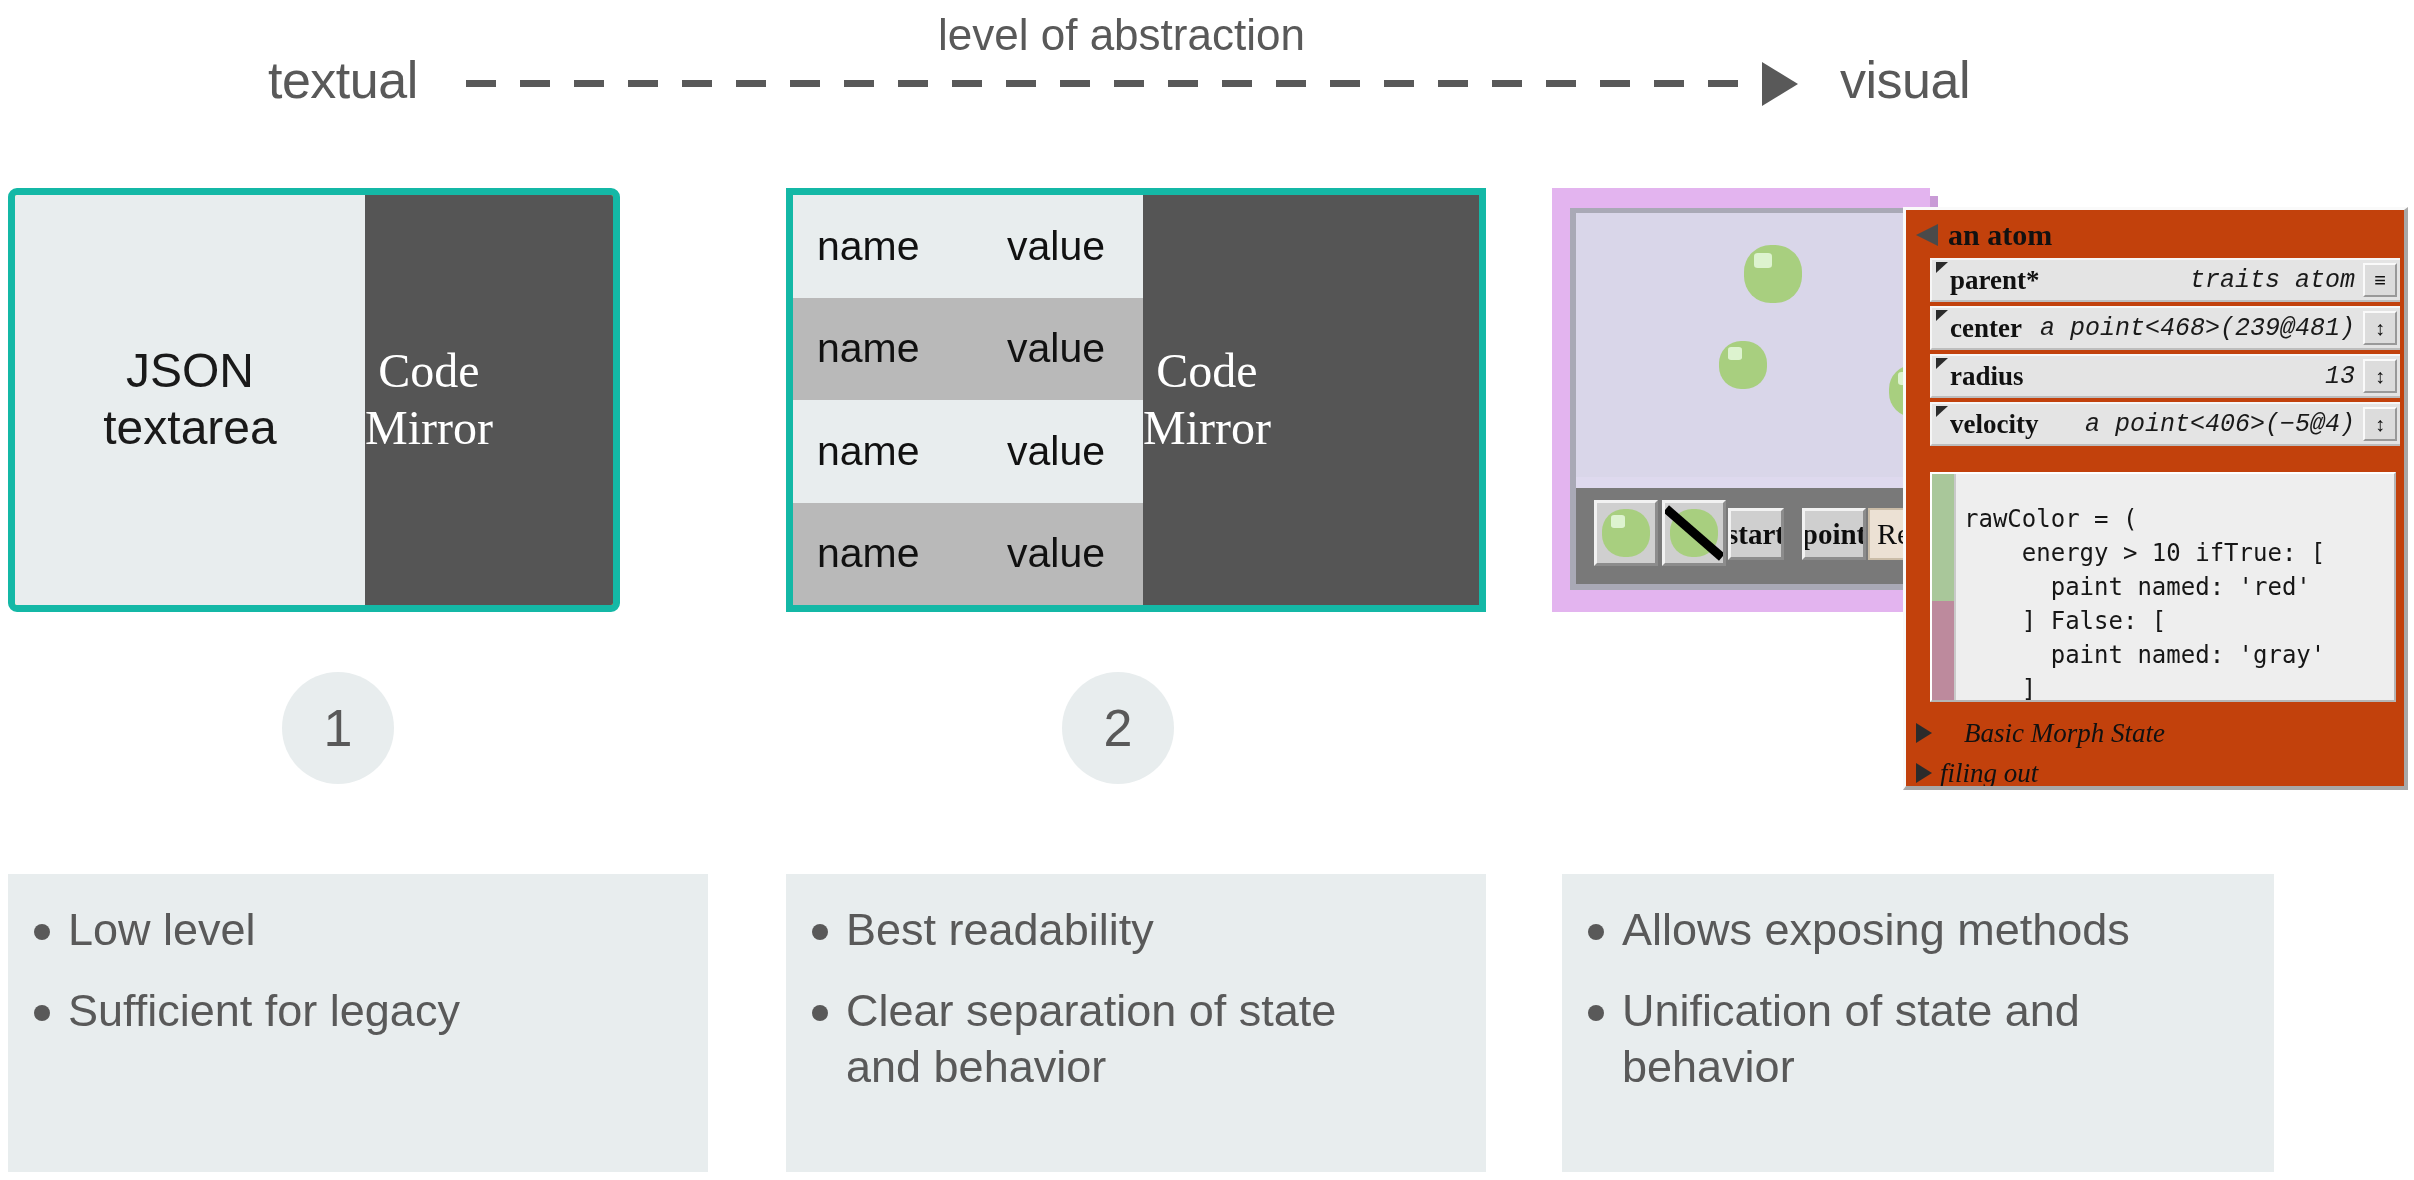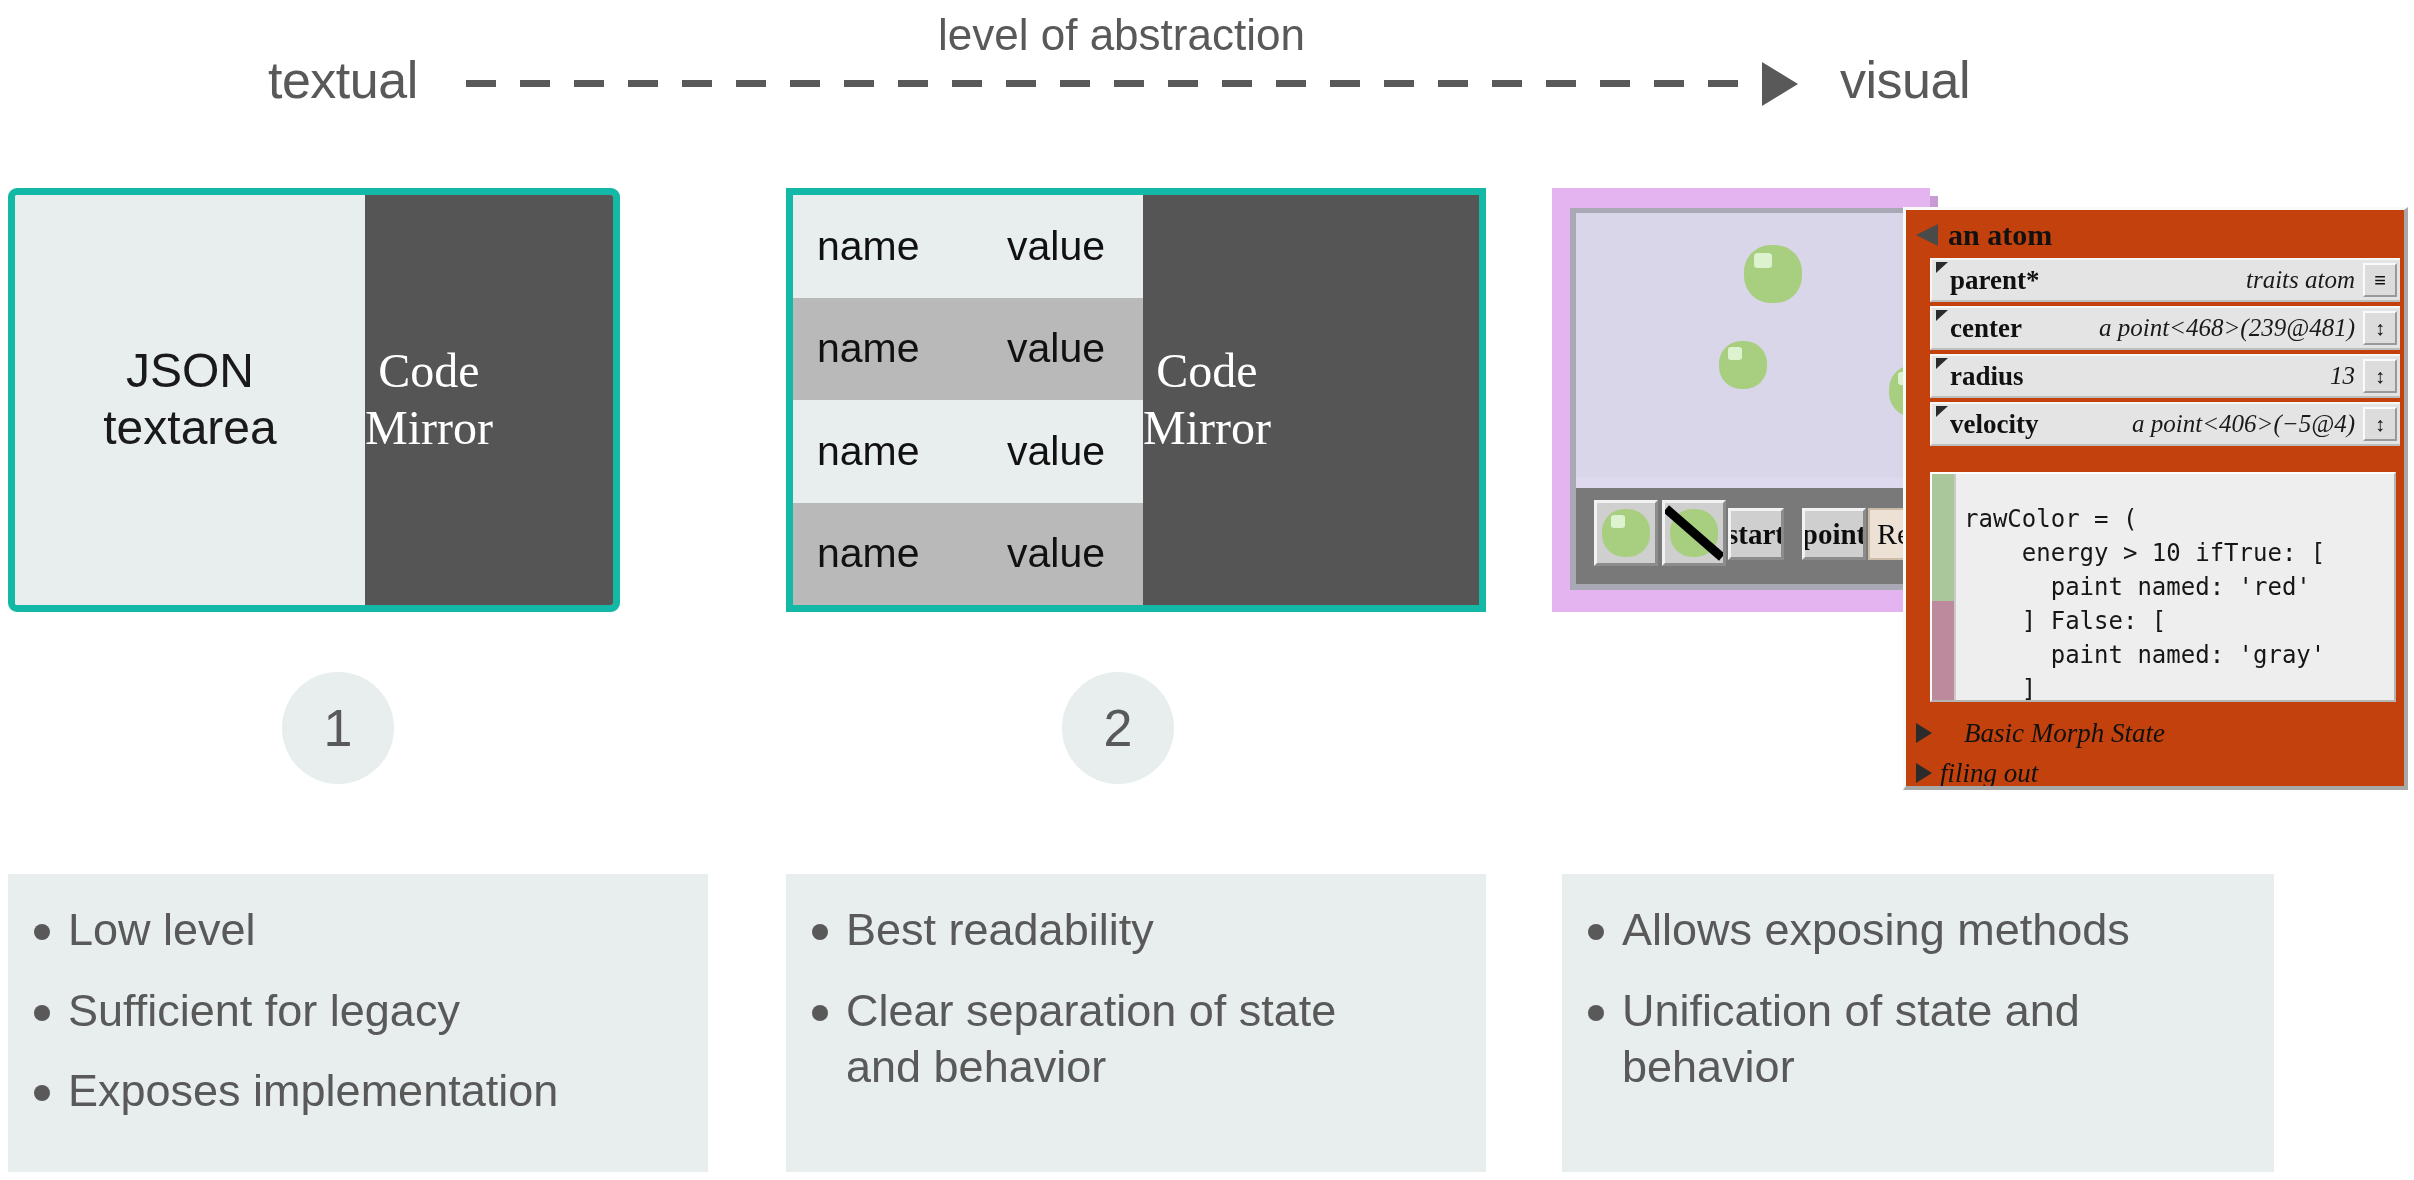--- a/index.html
+++ b/index.html
@@ -190,21 +190,21 @@
     box-sizing:border-box;
     display:flex;align-items:center;
   }
   .prop-name{
     font-family:"Liberation Serif", serif;
     font-weight:bold;font-size:27px;color:#111;
     margin-left:18px;white-space:nowrap;
   }
   .prop-val{
     flex:1 1 auto;text-align:right;
-    font-family:Liberation Serif, serif;
+    font-family:Liberation Mono, monospace;
     font-style:italic;font-size:25px;color:#1a1a1a;
     white-space:nowrap;padding-right:8px;overflow:hidden;
   }
   .prop-ctl{
     flex:0 0 34px;height:34px;margin-right:3px;
     background:#dcdcdc;
     border-top:2px solid #fafafa;border-left:2px solid #fafafa;
     border-right:2px solid #999;border-bottom:2px solid #999;
     box-sizing:border-box;
     display:flex;align-items:center;justify-content:center;
@@ -436,24 +436,20 @@
 
   <div class="card" id="card-1">
     <div class="bullet-item">
       <span class="bullet-dot"></span>
       <span class="bullet-text">Low level</span>
     </div>
     <div class="bullet-item">
       <span class="bullet-dot"></span>
       <span class="bullet-text">Sufficient for legacy</span>
     </div>
-    <div class="bullet-item">
-      <span class="bullet-dot"></span>
-      <span class="bullet-text">Exposes implementation</span>
-    </div>
   </div>
 
   <div class="card" id="card-2">
     <div class="bullet-item">
       <span class="bullet-dot"></span>
       <span class="bullet-text">Best readability</span>
     </div>
     <div class="bullet-item">
       <span class="bullet-dot"></span>
       <span class="bullet-text">Clear separation of state

